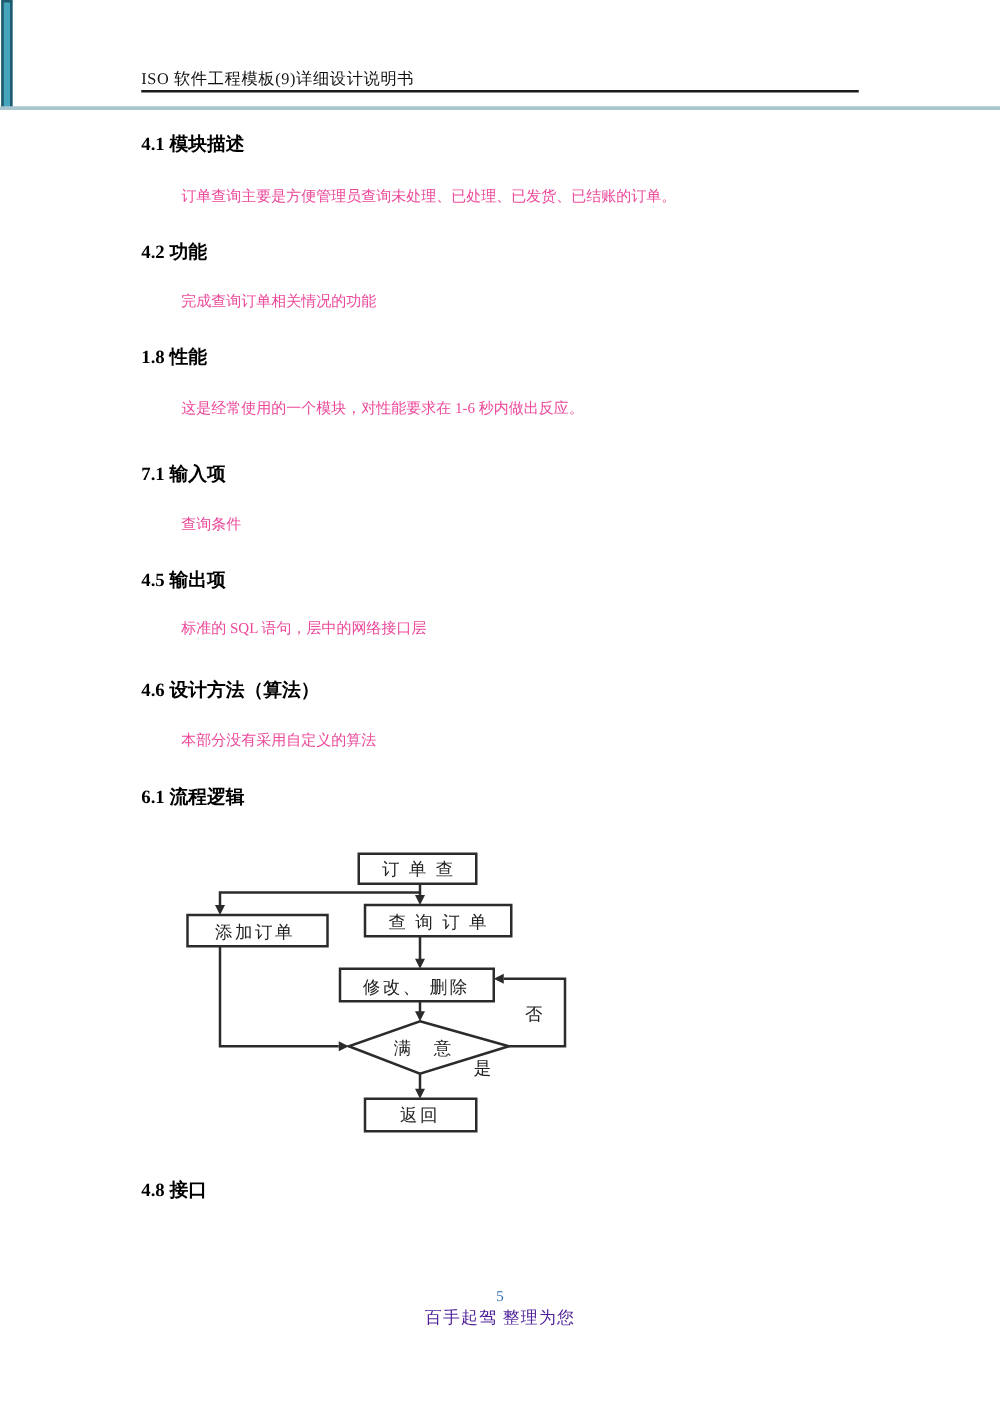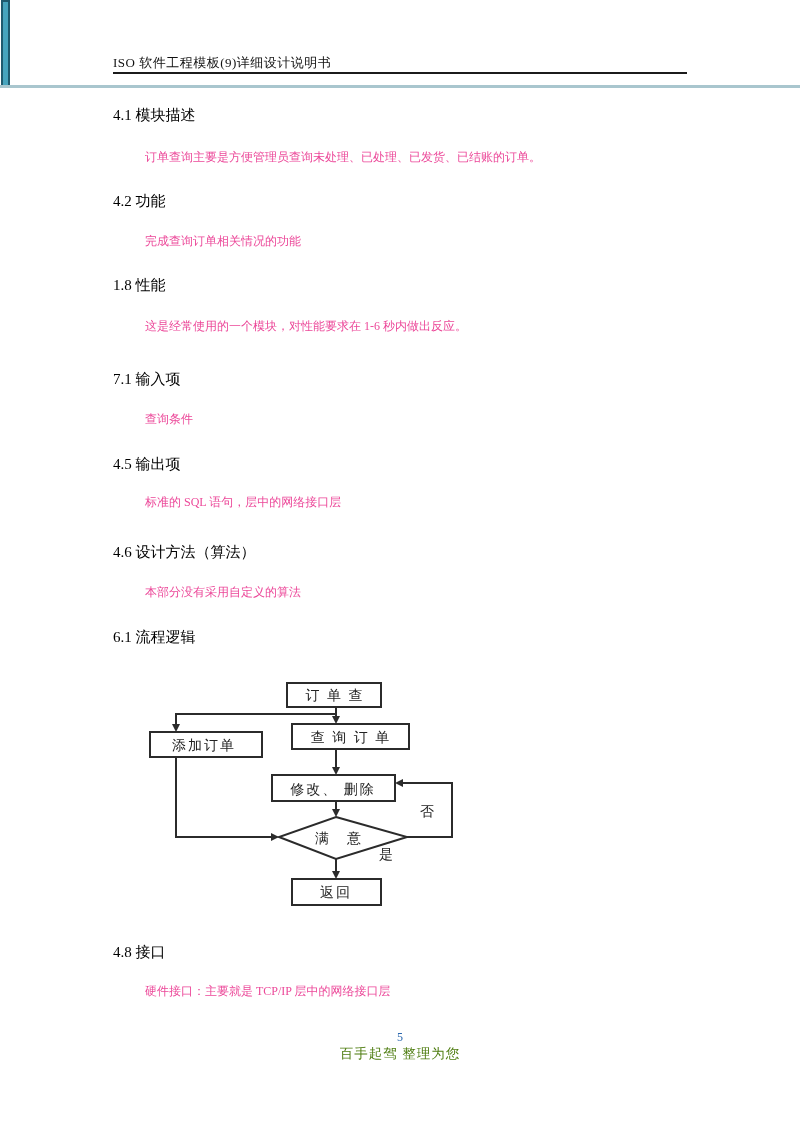--- a/index.html
+++ b/index.html
@@ -23,42 +23,42 @@
   .header-title{
     position:absolute;left:113px;top:54px;width:574px;
     font-size:13px;letter-spacing:.5px;color:#111;
   }
   .header-rule{
     position:absolute;left:113px;top:72px;width:574px;height:0;
     border-top:2px solid #1b1b1b;
   }
   .sec-heading{
     position:absolute;left:113px;
-    font-size:15px;font-weight:normal;color:#000;white-space:nowrap;
+    font-size:15px;font-weight:bold;color:#000;white-space:nowrap;
   }
   .sec-body{
     position:absolute;left:145px;
     font-size:12px;color:#ec4899;white-space:nowrap;
   }
   .flowchart{position:absolute;left:120px;top:655px;}
   .flowchart .shape{fill:#ffffff;stroke:#2b2b2b;stroke-width:2;}
   .flowchart .edge{stroke:#2b2b2b;stroke-width:2;fill:none;}
   .flowchart .head{fill:#2b2b2b;stroke:none;}
   .flowchart text{
     font-family:"Liberation Serif",serif;font-size:14px;fill:#222;
     letter-spacing:2px;text-anchor:middle;
   }
   .flowchart text.edge-label{letter-spacing:0;}
   .footer-page{
     position:absolute;left:0;top:1030px;width:800px;
     text-align:center;font-size:12px;color:#2a67ae;
   }
   .footer-brand{
     position:absolute;left:0;top:1045px;width:800px;
-    text-align:center;font-size:13.5px;color:#4d7c0f;letter-spacing:1px;
+    text-align:center;font-size:13.5px;color:#4c1d95;letter-spacing:1px;
   }
 </style>
 </head>
 <body>
 
 <div class="page">
 
   <div class="accent-bar"></div>
   <div class="teal-rule"></div>
 
@@ -124,18 +124,17 @@
     <text x="219" y="188">满　意</text>
 
     <rect class="shape" x="172" y="224" width="89" height="26"></rect>
     <text x="216" y="242">返回</text>
 
     <text class="edge-label" x="307" y="161">否</text>
     <text class="edge-label" x="266" y="204">是</text>
   </svg>
 
   <div class="sec-heading" style="top:943px">4.8 接口</div>
-  <div class="sec-body" style="top:983px">硬件接口：主要就是 TCP/IP 层中的网络接口层</div>
 
   <div class="footer-page">5</div>
   <div class="footer-brand">百手起驾 整理为您</div>
 
 </div>
 
 </body></html>

